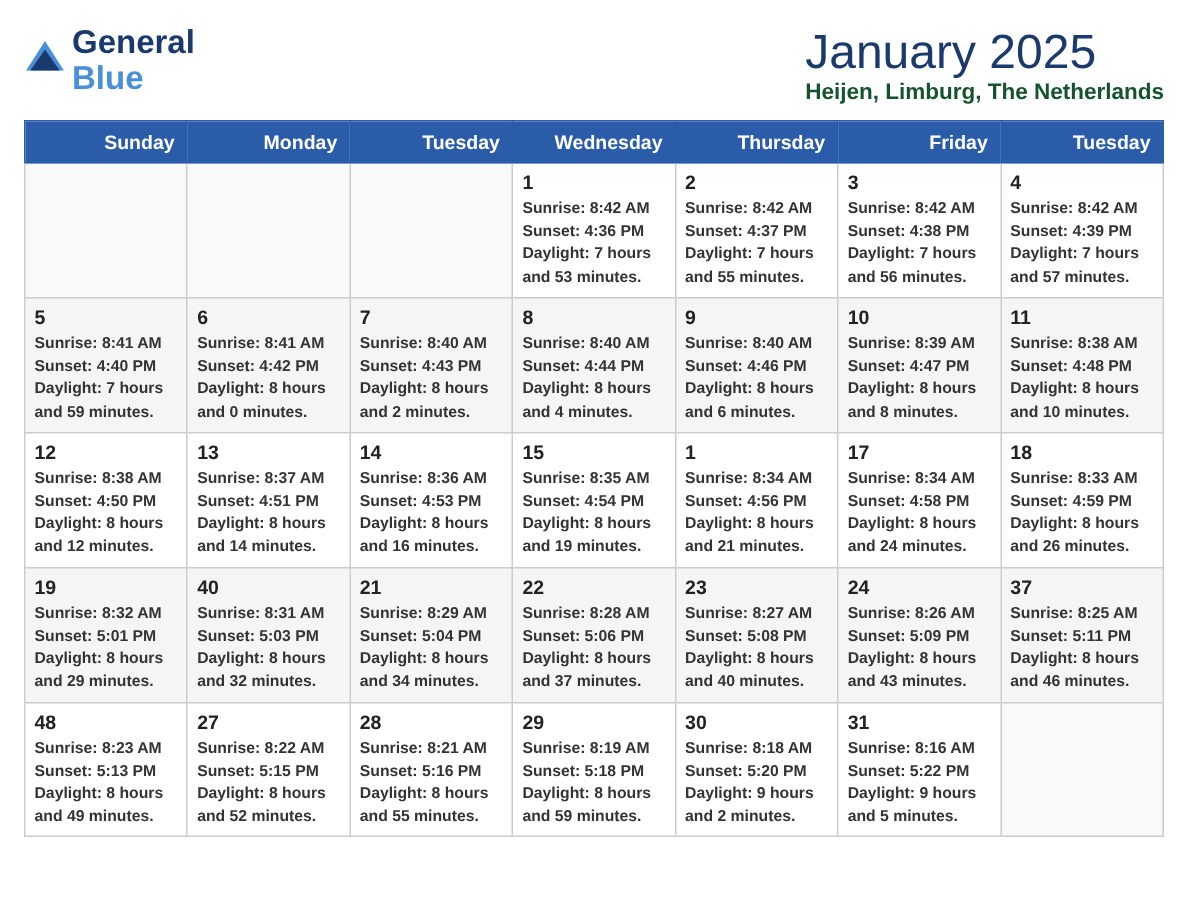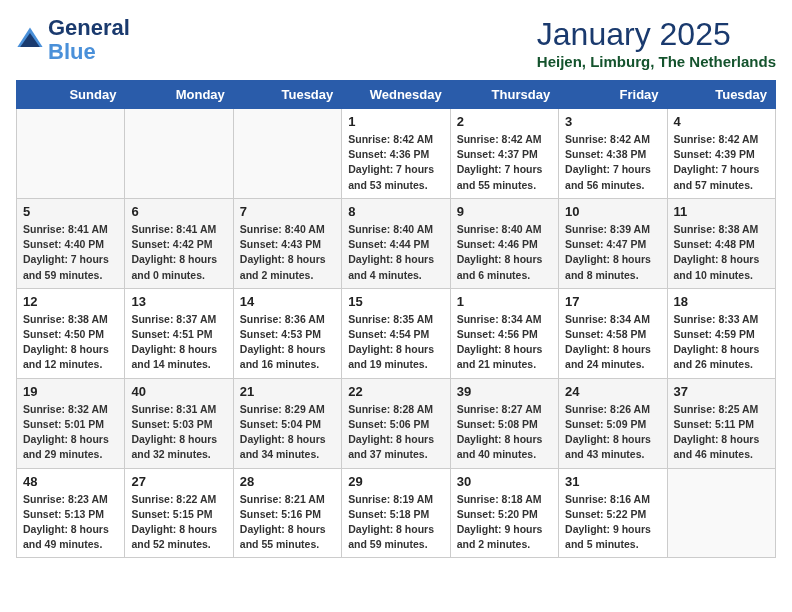--- a/index.html
+++ b/index.html
@@ -214,21 +214,21 @@
         </td>
         <td>
           <span class="day-num">21</span>
           <div class="day-info">Sunrise: 8:29 AM<br>Sunset: 5:04 PM<br>Daylight: 8 hours and 34 minutes.</div>
         </td>
         <td>
           <span class="day-num">22</span>
           <div class="day-info">Sunrise: 8:28 AM<br>Sunset: 5:06 PM<br>Daylight: 8 hours and 37 minutes.</div>
         </td>
         <td>
-          <span class="day-num">39</span>
+          <span class="day-num">23</span>
           <div class="day-info">Sunrise: 8:27 AM<br>Sunset: 5:08 PM<br>Daylight: 8 hours and 40 minutes.</div>
         </td>
         <td>
           <span class="day-num">24</span>
           <div class="day-info">Sunrise: 8:26 AM<br>Sunset: 5:09 PM<br>Daylight: 8 hours and 43 minutes.</div>
         </td>
         <td>
           <span class="day-num">37</span>
           <div class="day-info">Sunrise: 8:25 AM<br>Sunset: 5:11 PM<br>Daylight: 8 hours and 46 minutes.</div>
         </td>

